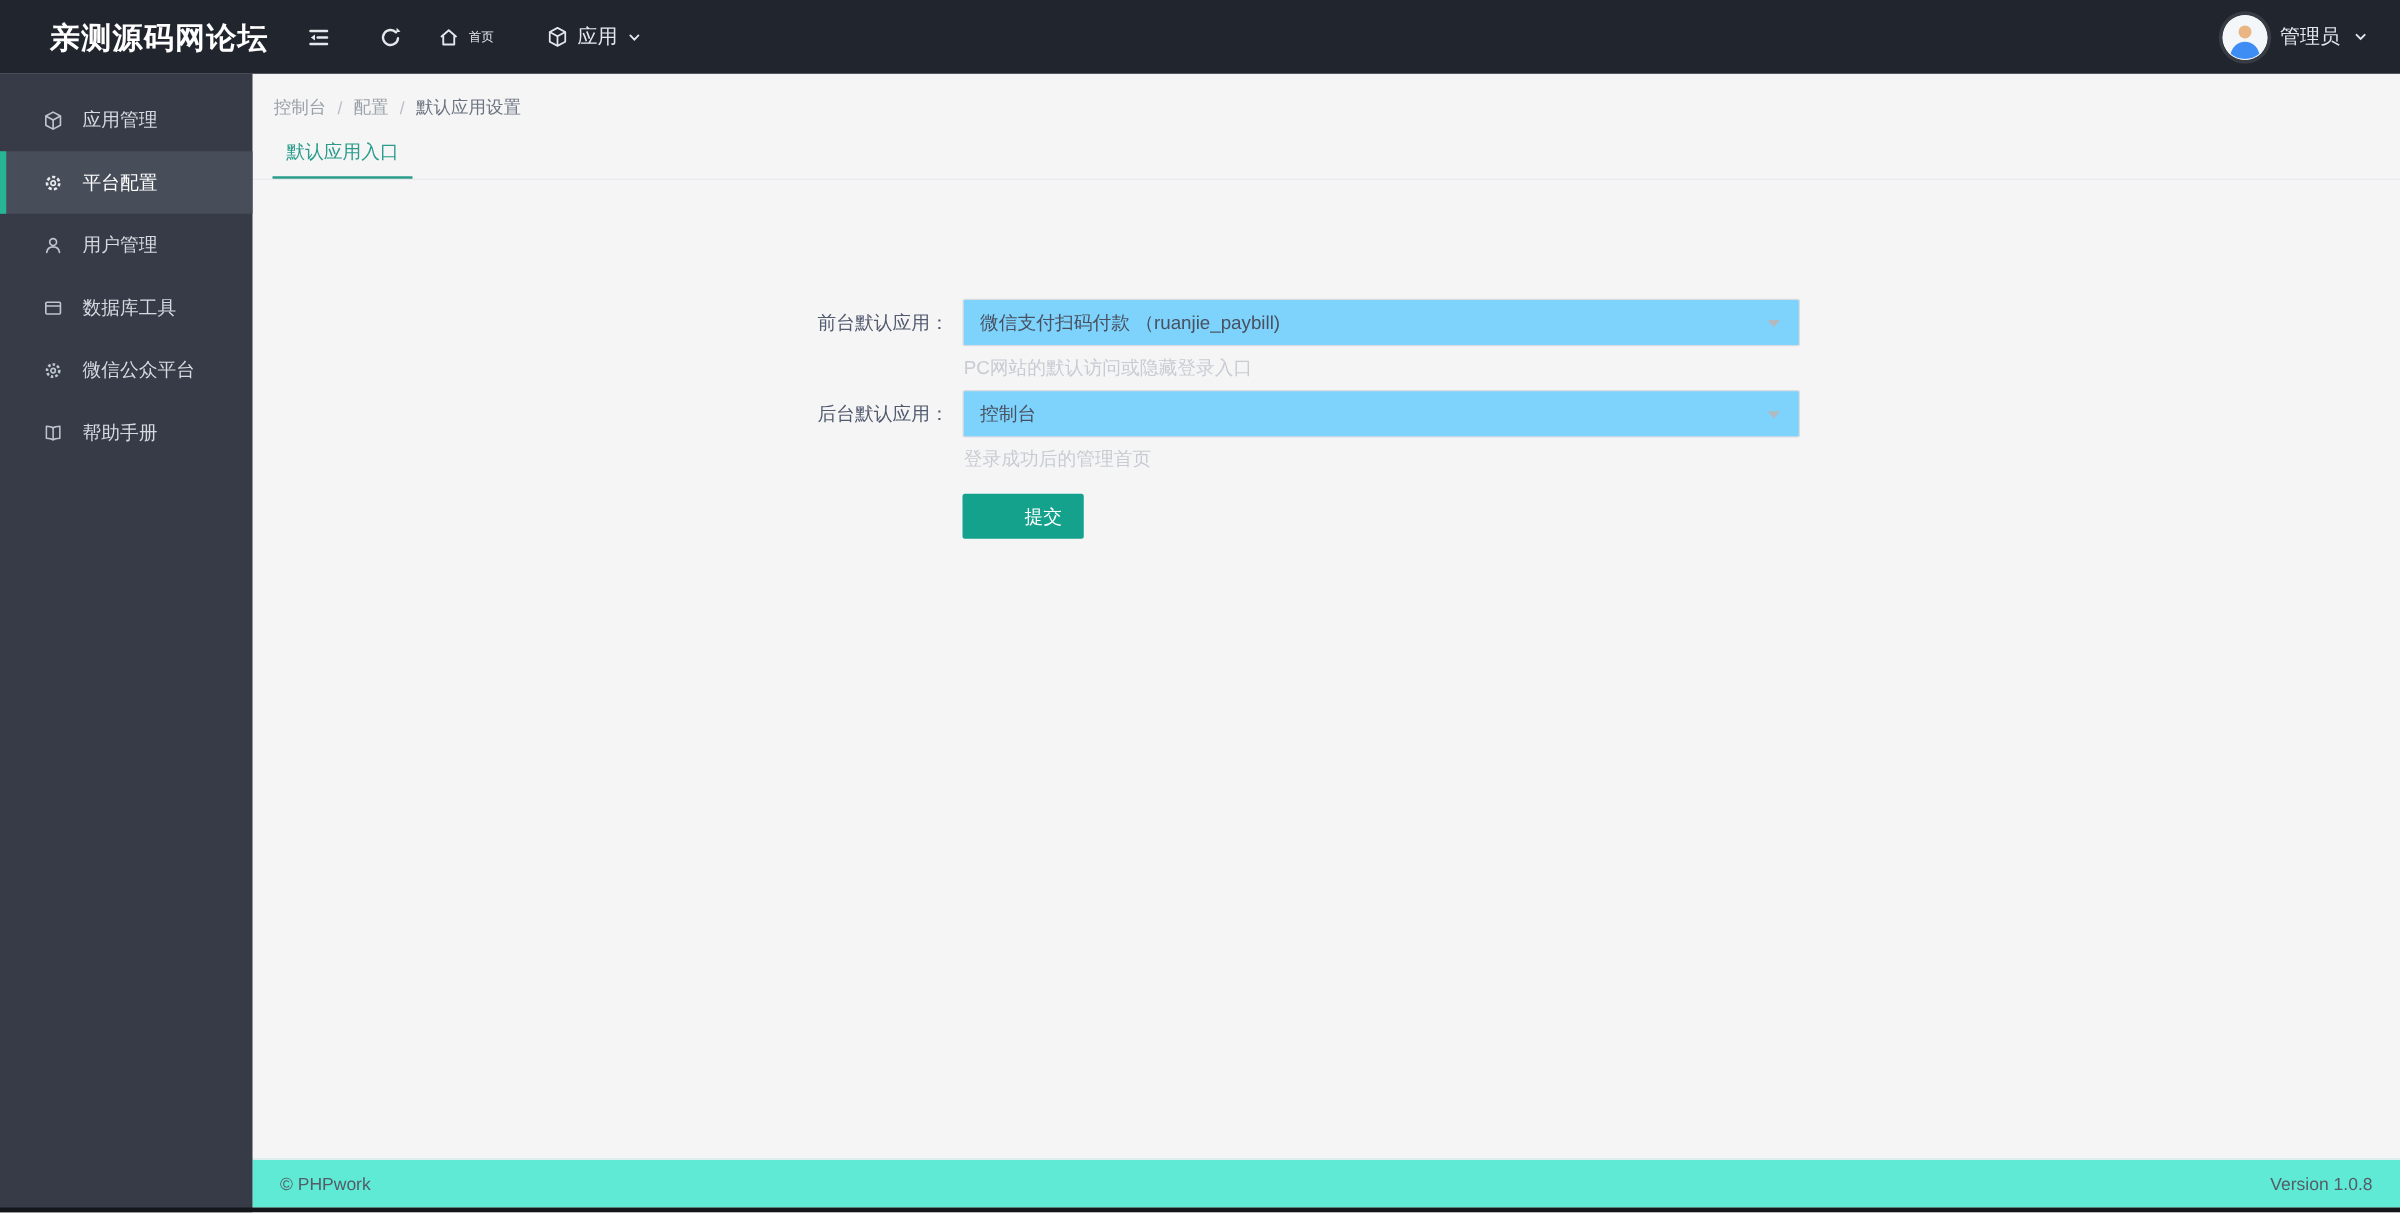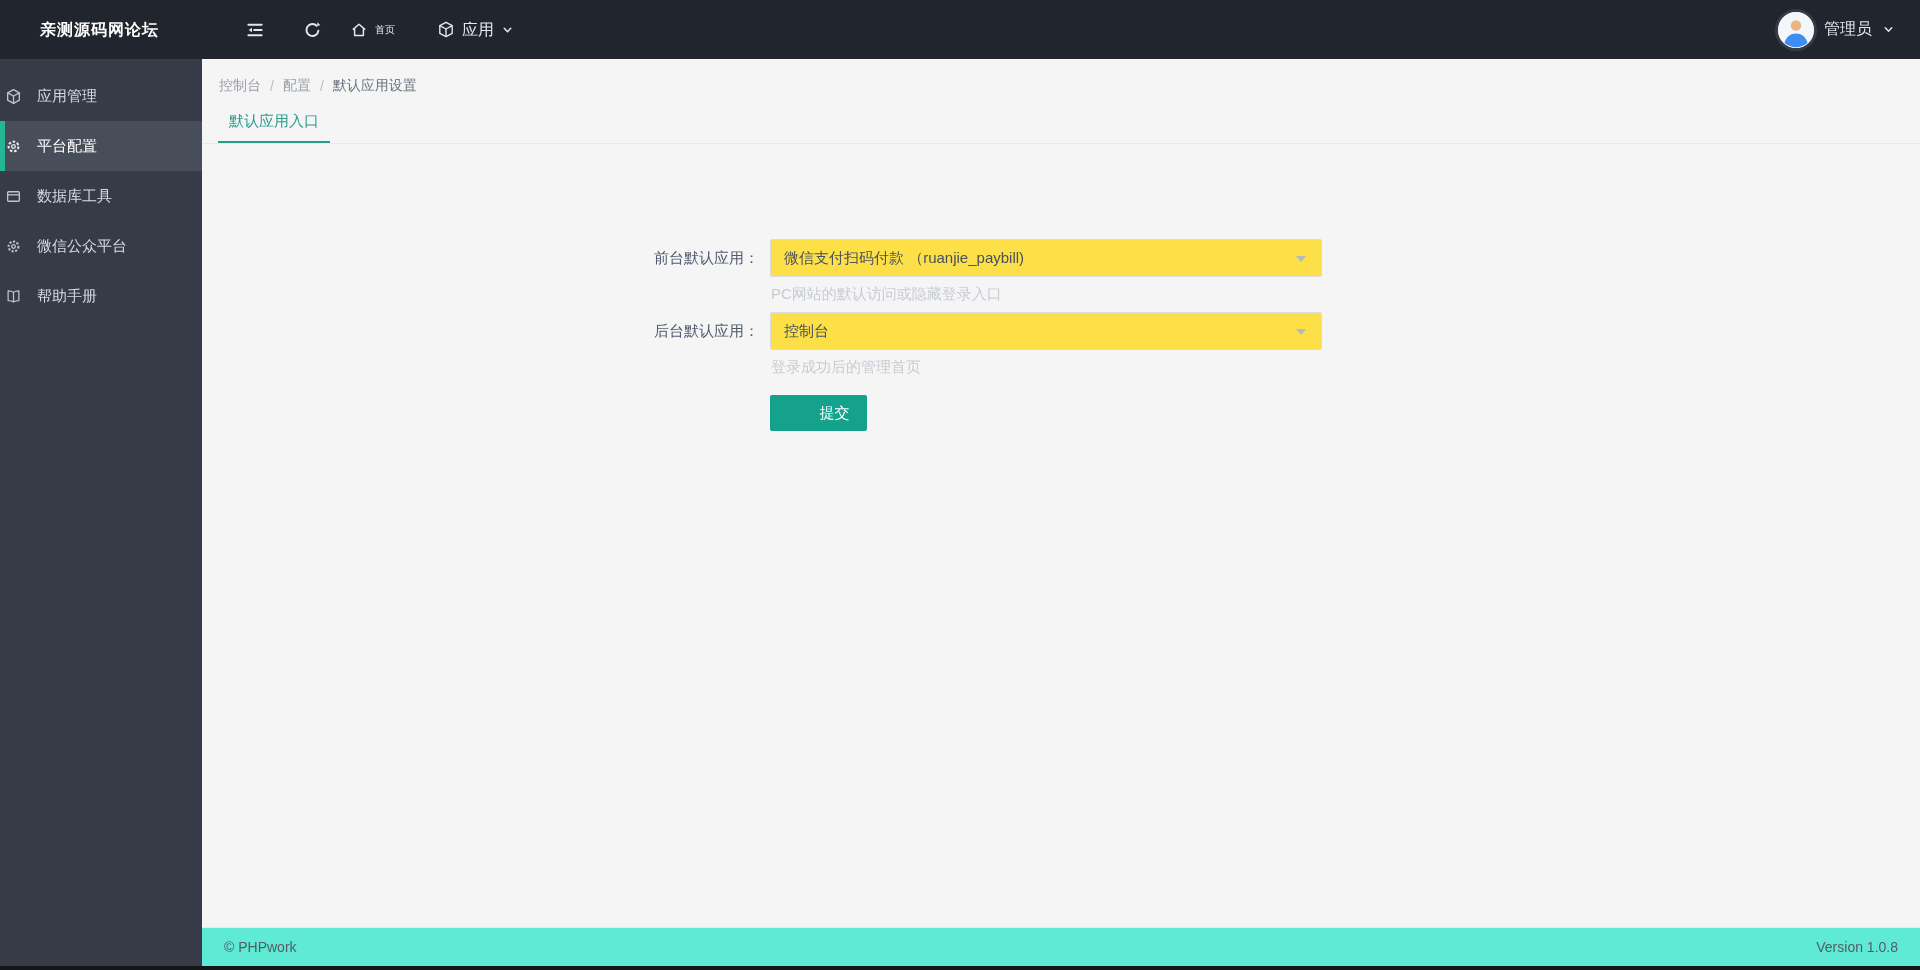--- a/index.html
+++ b/index.html
@@ -2,51 +2,51 @@
 <html><head>
 <meta charset="utf-8">
 <style>
   * { margin:0; padding:0; box-sizing:border-box; }
   html,body { width:1920px; height:970px; overflow:hidden; }
   body { font-family:"Liberation Sans","DejaVu Sans",sans-serif; background:#f5f5f6; position:relative; }
 
   
   .topbar { position:absolute; top:0; left:0; width:1920px; height:59px; background:#21252e; z-index:20; }
   .topbar .tb-item { position:absolute; top:50%; transform:translateY(-50%); display:flex; align-items:center; color:#e4e7ec; cursor:pointer; }
-  .brand { position:absolute; left:40px; top:50%; transform:translateY(-50%); color:#ffffff; font-size:16px; font-weight:bold; letter-spacing:1px; }
+  .brand { position:absolute; left:40px; top:50%; transform:translateY(-50%); color:#ffffff; font-size:24px; font-weight:bold; letter-spacing:1px; }
   .tb-menu { left:245px; }
   .tb-refresh { left:303px; }
   .tb-home { left:350px; gap:7px; font-size:10px; }
   .tb-apps { left:437px; gap:7px; font-size:16px; }
   .tb-user { right:25px; gap:10px; font-size:16px; color:#eef0f3; }
   .tb-icon svg { display:block; }
   .avatar { width:36px; height:36px; border-radius:50%; overflow:hidden; background:#ffffff; box-shadow:0 0 0 3px rgba(255,255,255,0.10); }
   .avatar svg { display:block; }
 
   
   .sidebar { position:absolute; top:59px; left:0; bottom:0; width:202px; background:#363b47; padding-top:12px; z-index:10; }
-  .side-item { height:50px; display:flex; align-items:center; gap:15px; color:#d6dae0; font-size:15px; cursor:pointer; border-left:5px solid transparent; }
+  .side-item { height:50px; display:flex; align-items:center; gap:15px; padding-left:29px; color:#d6dae0; font-size:15px; cursor:pointer; border-left:5px solid transparent; }
   .side-item .s-icon { color:#bfc5cd; display:flex; }
   .side-item.active { background:#474d59; border-left-color:#26b696; color:#ffffff; }
   .side-item.active .s-icon { color:#e9ebee; }
 
   
   .main { position:absolute; left:202px; top:59px; right:0; bottom:0; background:#f5f5f6; }
   .breadcrumb { position:absolute; left:17px; top:18px; font-size:14px; color:#9aa0a8; display:flex; gap:9px; align-items:center; }
   .breadcrumb .bc-link { cursor:pointer; }
   .breadcrumb .bc-sep { color:#b9bec5; }
   .breadcrumb .bc-current { color:#6b7380; }
 
   .tabs-line { position:absolute; left:0; right:0; top:84px; height:1px; background:#e7e9ec; }
   .tab-active { position:absolute; left:16px; top:53px; height:31px; padding:0 11px; font-size:15px; color:#2a9c8b; border-bottom:2px solid #2a9c8b; display:flex; align-items:flex-start; cursor:pointer; z-index:2; }
 
   .form { position:absolute; top:154px; left:0; right:0;margin-top:26px; }
   .form-row { display:flex; align-items:center; }
   .form-label { width:557px; text-align:right; font-size:15px; color:#515a6e; flex:none; }
-  .select { margin-left:11px; width:552px; height:38px; background:#fde047; border:1px solid #d9dce1; border-radius:2px; display:flex; align-items:center; padding:0 34px 0 13px; font-size:15px; color:#495060; position:relative; cursor:pointer; }
+  .select { margin-left:11px; width:670px; height:38px; background:#7dd3fc; border:1px solid #d9dce1; border-radius:2px; display:flex; align-items:center; padding:0 34px 0 13px; font-size:15px; color:#495060; position:relative; cursor:pointer; }
   .select .caret { position:absolute; right:15px; top:50%; margin-top:-2px; width:0; height:0; border-left:5px solid transparent; border-right:5px solid transparent; border-top:6px solid #b4b8bf; }
   .form-help { margin:8px 0 8px 569px; font-size:15px; color:#c8ccd2; }
   .submit-btn { margin:18px 0 0 568px; width:97px; height:36px; background:#14a28c; color:#ffffff; border:none; border-radius:2px; font-size:15px; font-family:inherit; cursor:pointer; display:block;padding-left:32px; }
 
   .footer { position:absolute; left:0; right:0; bottom:4px; height:39px; background:#5eead4; border-top:1px solid #e8eaec; display:flex; align-items:center; justify-content:space-between; padding:0 22px; font-size:14px; color:#545c68; }
 
   .bottom-strip { position:absolute; left:0; right:0; bottom:0; height:4px; background:#15161a; z-index:30; }
 </style>
 </head>
 <body>
@@ -132,20 +132,29 @@
   <div class="side-item active">
     <span class="s-icon">
       <svg width="17" height="17" viewBox="0 0 18 18" fill="none" stroke="currentColor">
         <circle cx="9" cy="9" r="5.2" stroke-width="2.2" stroke-dasharray="2.7 1.9"></circle>
         <circle cx="9" cy="9" r="1.9" stroke-width="1.4"></circle>
       </svg>
     </span>
     <span>平台配置</span>
   </div>
 
+  <div class="side-item">
+    <span class="s-icon">
+      <svg width="17" height="17" viewBox="0 0 18 18" fill="none" stroke="currentColor" stroke-width="1.4" stroke-linecap="round">
+        <circle cx="9" cy="6" r="2.9"></circle>
+          <path d="M3.6 14.8c.4-3 2.5-4.7 5.4-4.7s5 1.7 5.4 4.7"></path>
+      </svg>
+    </span>
+    <span>用户管理</span>
+  </div>
 
   <div class="side-item">
     <span class="s-icon">
       <svg width="17" height="17" viewBox="0 0 18 18" fill="none" stroke="currentColor" stroke-width="1.4">
         <rect x="2.8" y="4" width="12.4" height="10" rx="1"></rect>
           <path d="M2.8 7.2h12.4"></path>
       </svg>
     </span>
     <span>数据库工具</span>
   </div>

